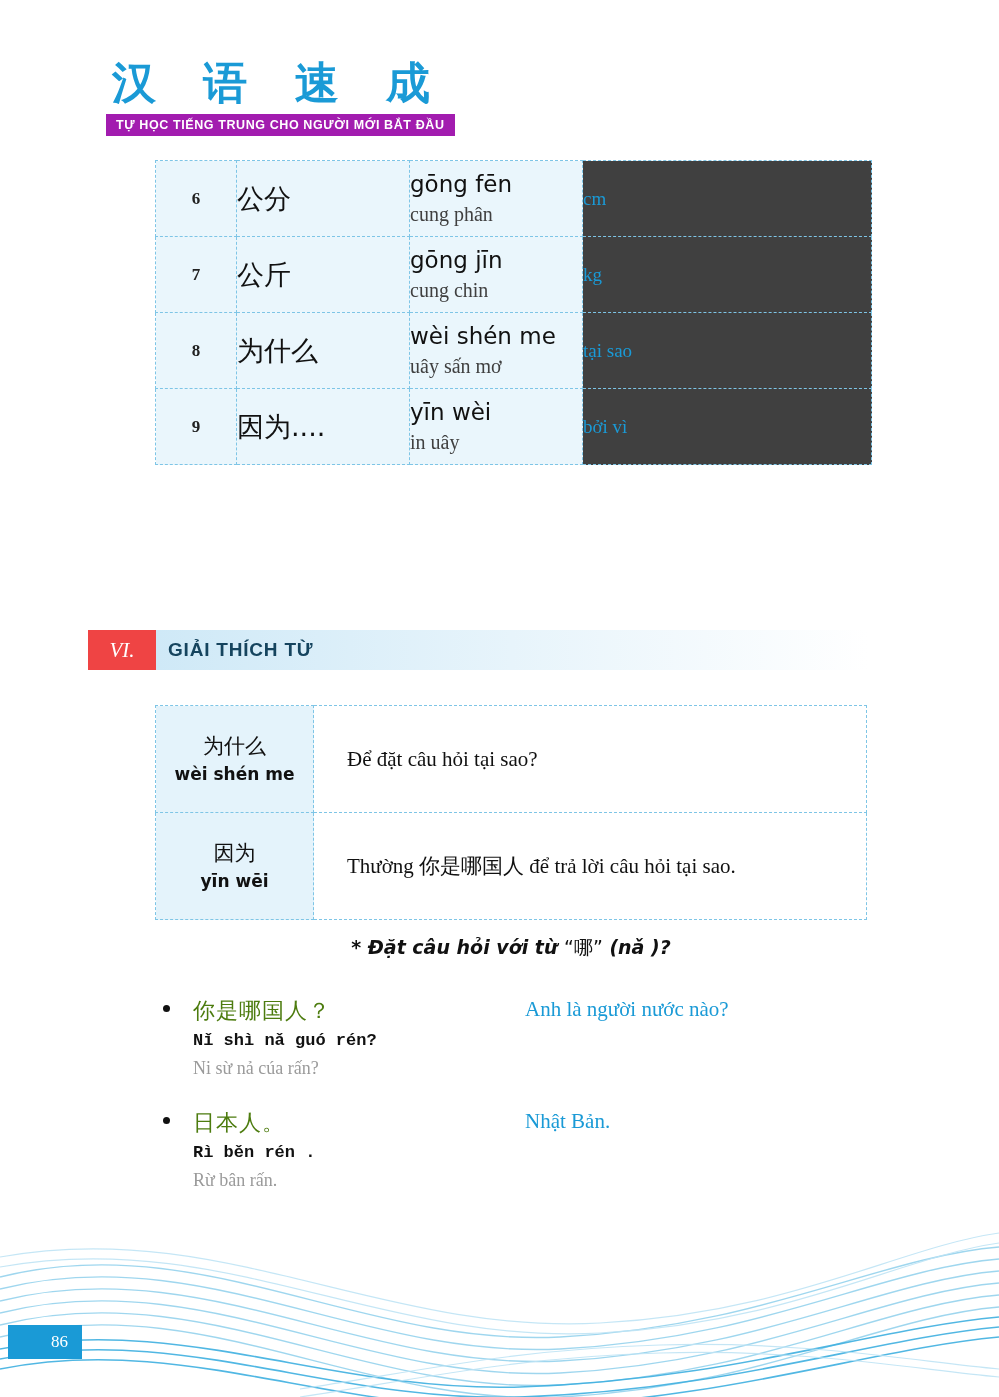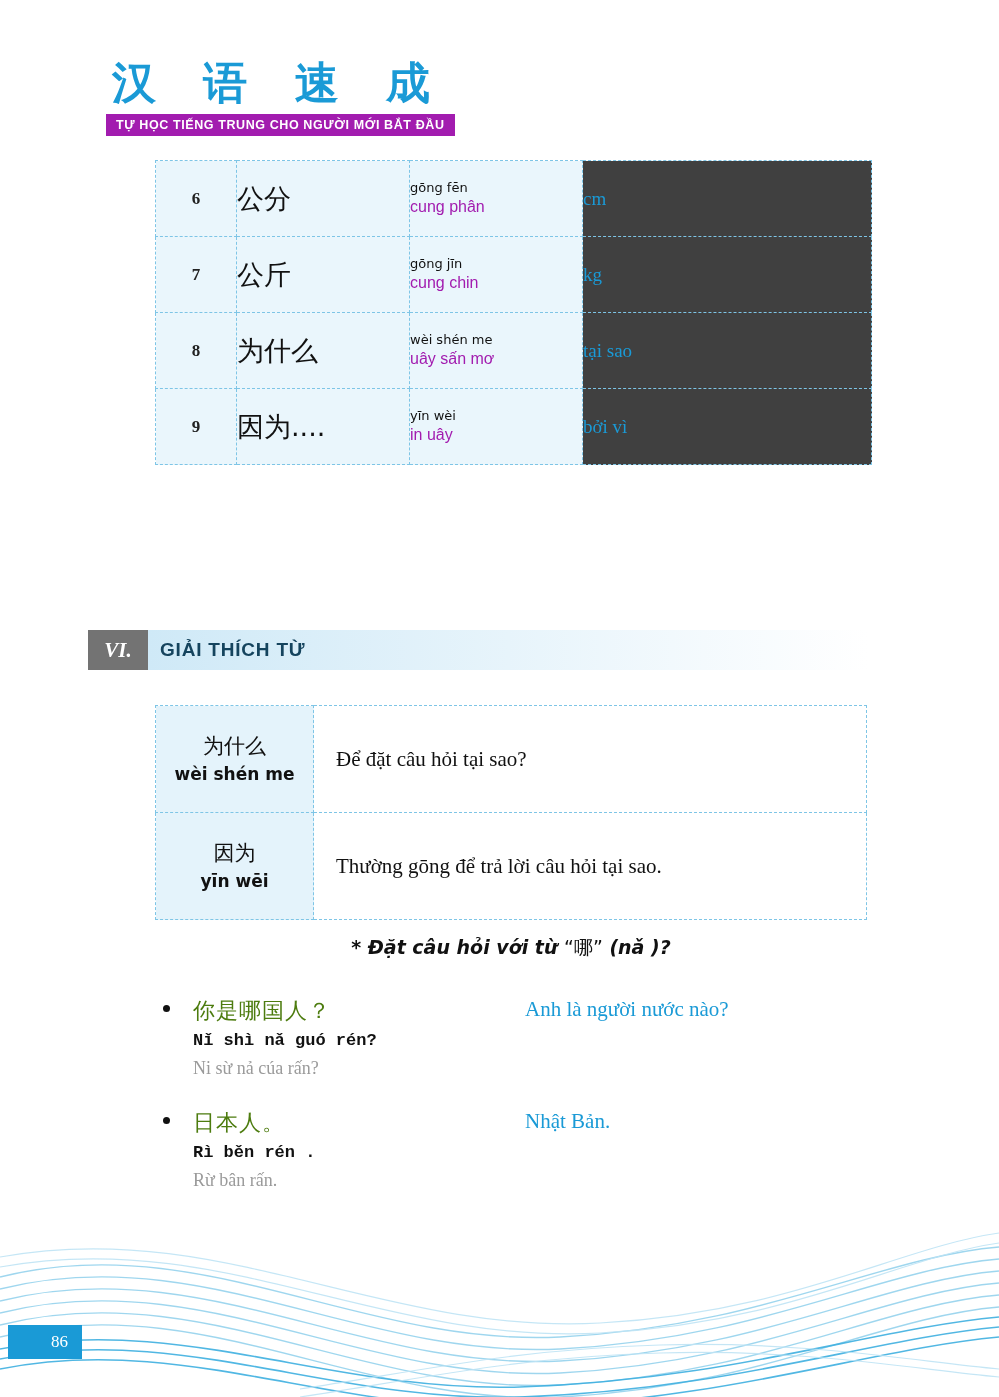--- a/index.html
+++ b/index.html
@@ -81,28 +81,28 @@
     font-size: 27px;
     color: #111;
   }
   .cell-pin {
     background: #eaf6fc;
     padding-left: 18px;
     line-height: 1.35;
   }
   .cell-pin .py {
     font-family: "DejaVu Sans", sans-serif;
-    font-size: 13px;
+    font-size: 23px;
     color: #111;
     display: block;
   }
   .cell-pin .vn {
-    font-family: Liberation Sans, sans-serif;
-    font-size: 16px;
-    color: #a21caf;
+    font-family: Liberation Serif, serif;
+    font-size: 20px;
+    color: #404040;
     display: block;
   }
   .cell-mean {
     background: #404040;
     padding-left: 22px;
     font-family: "Liberation Serif", serif;
     font-size: 19px;
     color: #1a9ad6;
   }
 
@@ -110,25 +110,25 @@
   .section-head {
     position: absolute;
     left: 88px;
     top: 630px;
     width: 780px;
     height: 40px;
     display: flex;
     align-items: stretch;
   }
   .section-num {
-    width: 60px;
-    background: #737373;
+    width: 68px;
+    background: #ef4444;
     color: #ffffff;
     font-size: 21px;
-    font-weight: bold;
+    font-weight: normal;
     font-style: italic;
     display: flex;
     align-items: center;
     justify-content: center;
     font-family: "Liberation Serif", serif;
   }
   .section-title {
     flex: 1;
     background: linear-gradient(to right, #cfe9f7, #ffffff);
     color: #15445e;
@@ -169,21 +169,21 @@
   }
   .ex-word .py {
     display: block;
     font-family: "DejaVu Sans", sans-serif;
     font-size: 17px;
     font-weight: bold;
     color: #111;
     margin-top: 2px;
   }
   .ex-def {
-    padding-left: 22px;
+    padding-left: 33px;
     font-family: "Liberation Serif", serif;
     font-size: 21px;
     color: #111;
   }
 
   
   .note-line {
     position: absolute;
     left: 155px;
     top: 935px;
@@ -347,21 +347,21 @@
         <span class="hz">为什么</span>
         <span class="py">wèi shén me</span>
       </td>
       <td class="ex-def">Để đặt câu hỏi tại sao?</td>
     </tr>
     <tr>
       <td class="ex-word">
         <span class="hz">因为</span>
         <span class="py">yīn wēi</span>
       </td>
-      <td class="ex-def">Thường gōng để trả lời câu hỏi tại sao.</td>
+      <td class="ex-def">Thường 你是哪国人 để trả lời câu hỏi tại sao.</td>
     </tr>
   </tbody>
 </table>
 
 <div class="note-line">
   <span>* Đặt câu hỏi với từ</span>
   <span class="cn">“</span><span class="cn">哪</span><span class="cn">”</span>
   <span>(nǎ )?</span>
 </div>
 

